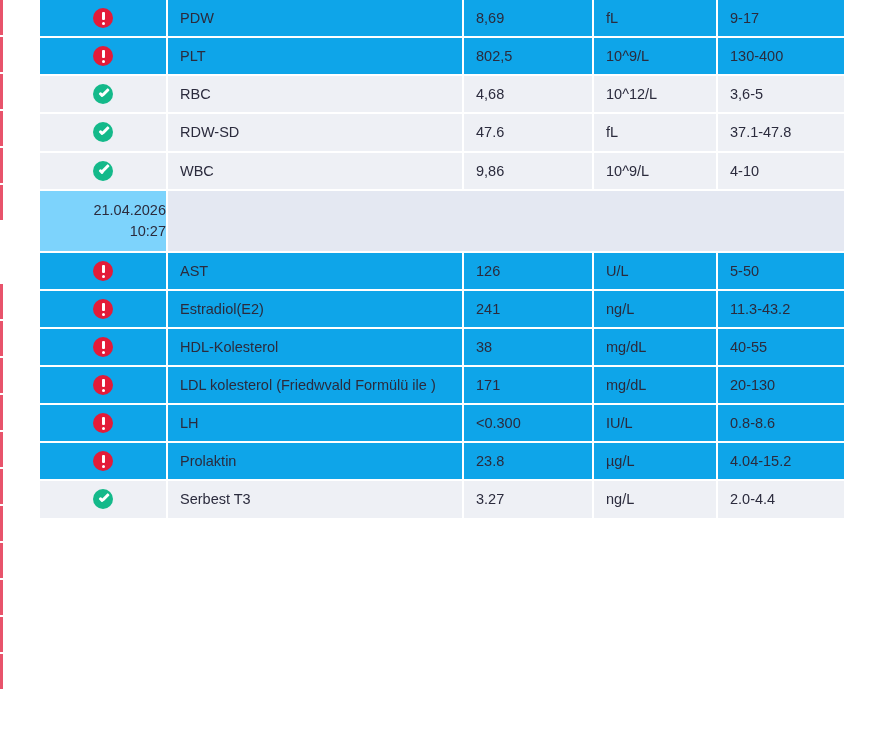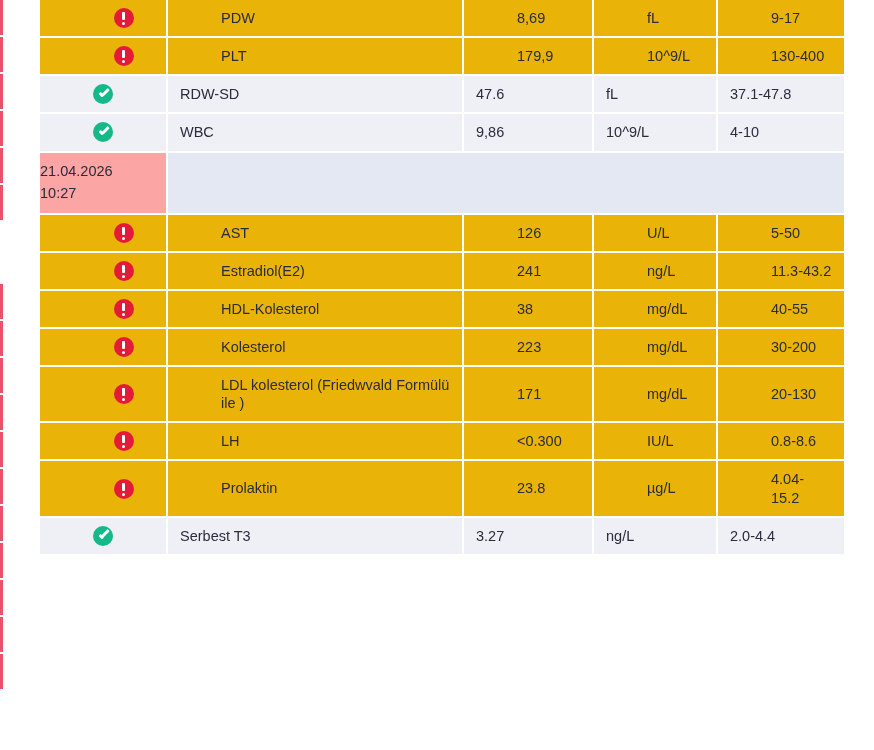--- a/index.html
+++ b/index.html
@@ -48,21 +48,21 @@
     box-sizing: border-box;
     border-bottom: 2px solid #ffffff;
     border-right: 2px solid #ffffff;
   }
   .col-status { width: 128px; }
   .col-name   { width: 296px; }
   .col-value  { width: 130px; }
   .col-unit   { width: 124px; }
   .col-range  { width: 128px; }
 
-  tr.abnormal td { background: #eab308; padding-left: 41px; }
+  tr.abnormal td { background: #0ea5e9; }
   tr.normal   td { background: #eef0f5; }
 
   .cell-pad {
     padding: 9px 12px;
     line-height: 1.25;
   }
   .status-cell {
     text-align: center;
   }
 
@@ -121,22 +121,22 @@
     background: #ffffff;
     transform: rotate(-45deg);
     border-radius: 1px;
   }
 
   tr.date-row td {
     background: #e4e8f2;
     height: 62px;
   }
   tr.date-row td.date-cell {
-    background: #fca5a5;
-    text-align: left;
+    background: #7dd3fc;
+    text-align: right;
     font-size: 14.5px;
     color: #2b2b3d;
     line-height: 1.45;
   }
 </style>
 </head>
 <body>
 
 <div class="edge-strip">
     <div class="seg" style="top: 0px; height: 35px;"></div>
@@ -181,27 +181,42 @@
         <td>
           <div class="cell-pad">9-17</div>
         </td>
       </tr>
       <tr class="abnormal">
         <td class="status-cell"><span class="icon icon-alert"></span></td>
         <td>
           <div class="cell-pad">PLT</div>
         </td>
         <td>
-          <div class="cell-pad">179,9</div>
+          <div class="cell-pad">802,5</div>
         </td>
         <td>
           <div class="cell-pad">10^9/L</div>
         </td>
         <td>
           <div class="cell-pad">130-400</div>
+        </td>
+      </tr>
+      <tr class="normal">
+        <td class="status-cell"><span class="icon icon-ok"></span></td>
+        <td>
+          <div class="cell-pad">RBC</div>
+        </td>
+        <td>
+          <div class="cell-pad">4,68</div>
+        </td>
+        <td>
+          <div class="cell-pad">10^12/L</div>
+        </td>
+        <td>
+          <div class="cell-pad">3,6-5</div>
         </td>
       </tr>
       <tr class="normal">
         <td class="status-cell"><span class="icon icon-ok"></span></td>
         <td>
           <div class="cell-pad">RDW-SD</div>
         </td>
         <td>
           <div class="cell-pad">47.6</div>
         </td>
@@ -275,35 +290,20 @@
         <td>
           <div class="cell-pad">mg/dL</div>
         </td>
         <td>
           <div class="cell-pad">40-55</div>
         </td>
       </tr>
       <tr class="abnormal">
         <td class="status-cell"><span class="icon icon-alert"></span></td>
         <td>
-          <div class="cell-pad">Kolesterol</div>
-        </td>
-        <td>
-          <div class="cell-pad">223</div>
-        </td>
-        <td>
-          <div class="cell-pad">mg/dL</div>
-        </td>
-        <td>
-          <div class="cell-pad">30-200</div>
-        </td>
-      </tr>
-      <tr class="abnormal">
-        <td class="status-cell"><span class="icon icon-alert"></span></td>
-        <td>
           <div class="cell-pad">LDL kolesterol (Friedwvald  Formülü ile )</div>
         </td>
         <td>
           <div class="cell-pad">171</div>
         </td>
         <td>
           <div class="cell-pad">mg/dL</div>
         </td>
         <td>
           <div class="cell-pad">20-130</div>

